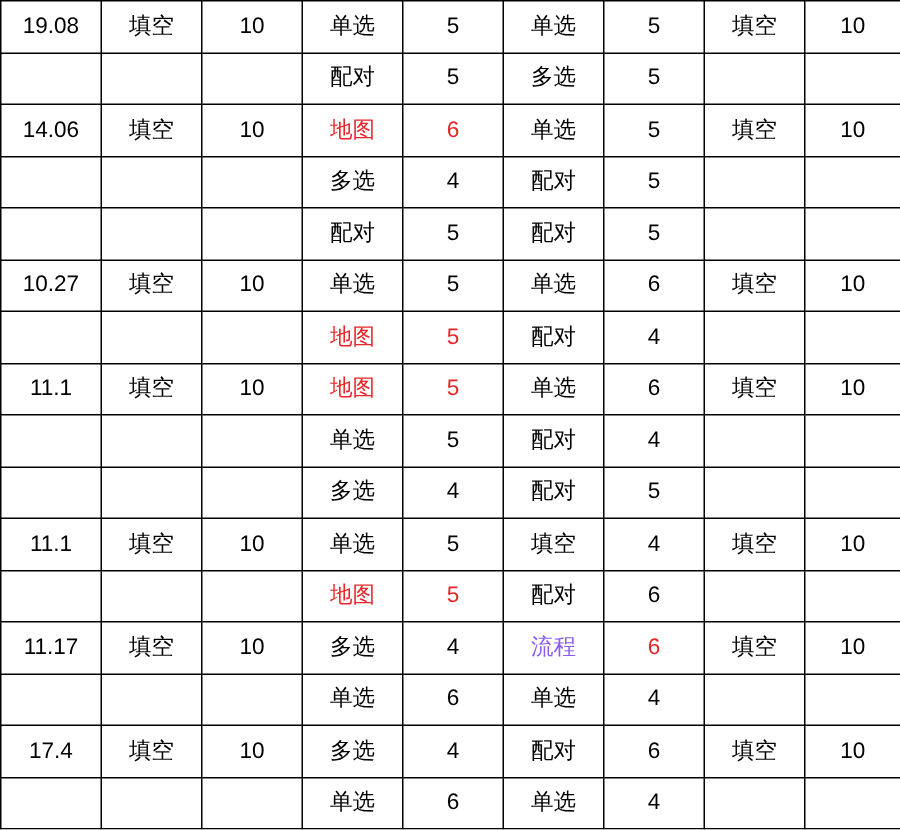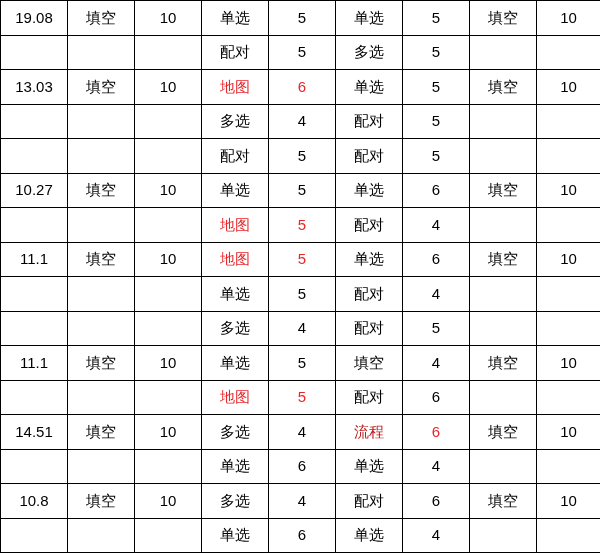--- a/index.html
+++ b/index.html
@@ -75,21 +75,21 @@
         <td></td>
         <td></td>
         <td>配对</td>
         <td>5</td>
         <td>多选</td>
         <td>5</td>
         <td></td>
         <td></td>
       </tr>
       <tr>
-        <td>13.03</td>
+        <td>14.06</td>
         <td>填空</td>
         <td>10</td>
         <td style="color: rgb(232, 38, 42);">地图</td>
         <td style="color: rgb(232, 38, 42);">6</td>
         <td>单选</td>
         <td>5</td>
         <td>填空</td>
         <td>10</td>
       </tr>
       <tr>
@@ -185,43 +185,43 @@
         <td></td>
         <td></td>
         <td style="color: rgb(232, 38, 42);">地图</td>
         <td style="color: rgb(232, 38, 42);">5</td>
         <td>配对</td>
         <td>6</td>
         <td></td>
         <td></td>
       </tr>
       <tr>
-        <td>14.51</td>
-        <td>填空</td>
-        <td>10</td>
-        <td>多选</td>
-        <td>4</td>
-        <td style="color: #b91c1c; margin-top: 31px;">流程</td>
+        <td>11.17</td>
+        <td>填空</td>
+        <td>10</td>
+        <td>多选</td>
+        <td>4</td>
+        <td style="color: #8b5cf6; margin-top: 31px;">流程</td>
         <td style="color: rgb(232, 38, 42);">6</td>
         <td>填空</td>
         <td>10</td>
       </tr>
       <tr>
         <td></td>
         <td></td>
         <td></td>
         <td>单选</td>
         <td>6</td>
         <td>单选</td>
         <td>4</td>
         <td></td>
         <td></td>
       </tr>
       <tr>
-        <td>10.8</td>
+        <td>17.4</td>
         <td>填空</td>
         <td>10</td>
         <td>多选</td>
         <td>4</td>
         <td>配对</td>
         <td>6</td>
         <td>填空</td>
         <td>10</td>
       </tr>
       <tr>

